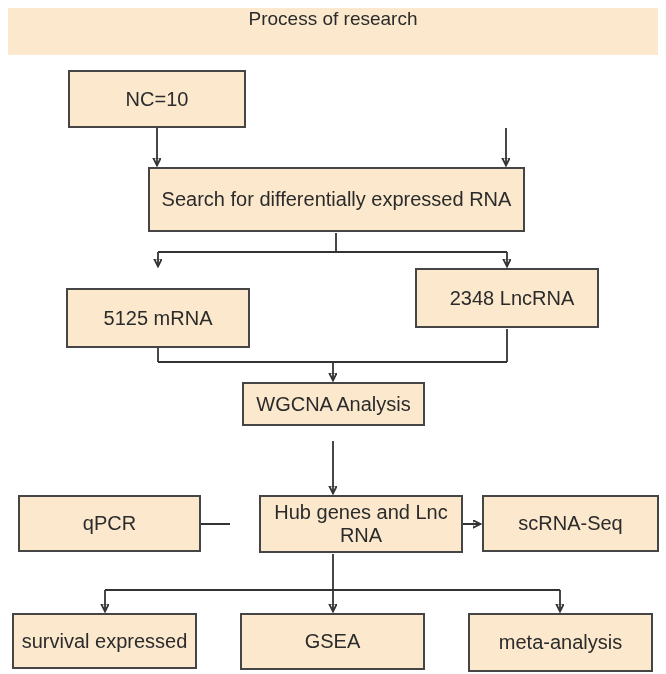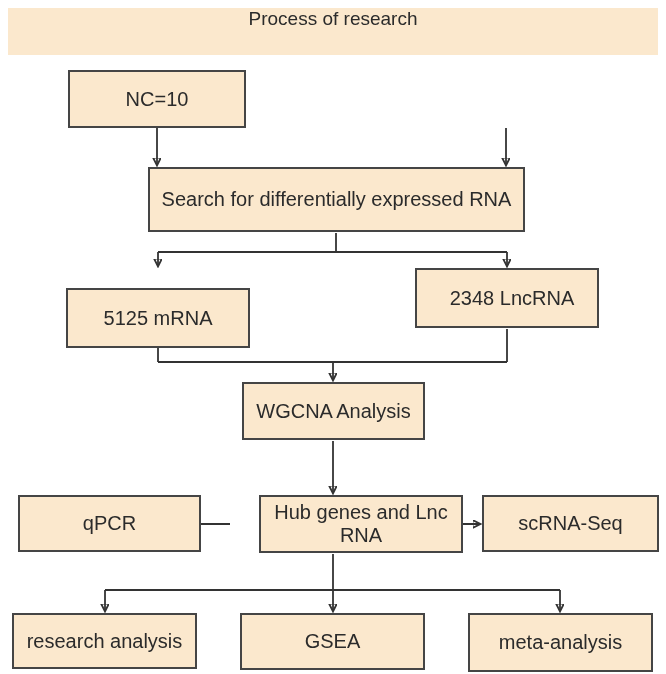--- a/index.html
+++ b/index.html
@@ -38,21 +38,21 @@
   #edges{position:absolute;left:0;top:0;pointer-events:none;}
   #edges path{stroke:var(--line);stroke-width:1.8;fill:none;}
 
   
   .banner        {left:8px;   top:8px;   width:650px; height:47px;}
   .n-nc          {left:68px;  top:70px;  width:178px; height:58px;}
   .n-sepsis      {left:415px; top:70px;  width:183px; height:58px;}
   .n-search      {left:148px; top:167px; width:377px; height:65px;}
   .n-mrna        {left:66px;  top:268px; width:184px; height:60px;margin-top:20px;}
   .n-lncrna      {left:415px; top:268px; width:184px; height:60px;padding-left:16px;}
-  .n-wgcna       {left:242px; top:382px; width:183px; height:58px;}
+  .n-wgcna       {left:242px; top:382px; width:183px; height:44px;}
   .n-qpcr        {left:2px;   top:495px; width:183px; height:57px;margin-left:16px;}
   .n-hub         {left:231px; top:495px; width:204px; height:58px;margin-left:28px;}
   .n-scrna       {left:482px; top:495px; width:177px; height:57px;}
   .n-survival    {left:12px;  top:613px; width:185px; height:56px;}
   .n-gsea        {left:240px; top:613px; width:185px; height:57px;}
   .n-meta        {left:468px; top:613px; width:185px; height:59px;}
 </style>
 </head>
 <body>
 
@@ -95,17 +95,17 @@
   </div>
 
   <div class="node n-nc">NC=10</div>
   <div class="node n-search">Search for differentially expressed RNA</div>
   <div class="node n-mrna">5125 mRNA</div>
   <div class="node n-lncrna">2348 LncRNA</div>
   <div class="node n-wgcna">WGCNA Analysis</div>
   <div class="node n-qpcr">qPCR</div>
   <div class="node n-hub">Hub genes and Lnc RNA</div>
   <div class="node n-scrna">scRNA-Seq</div>
-  <div class="node n-survival">research analysis</div>
+  <div class="node n-survival">survival expressed</div>
   <div class="node n-gsea">GSEA</div>
   <div class="node n-meta">meta-analysis</div>
 
 </div>
 
 </body></html>

